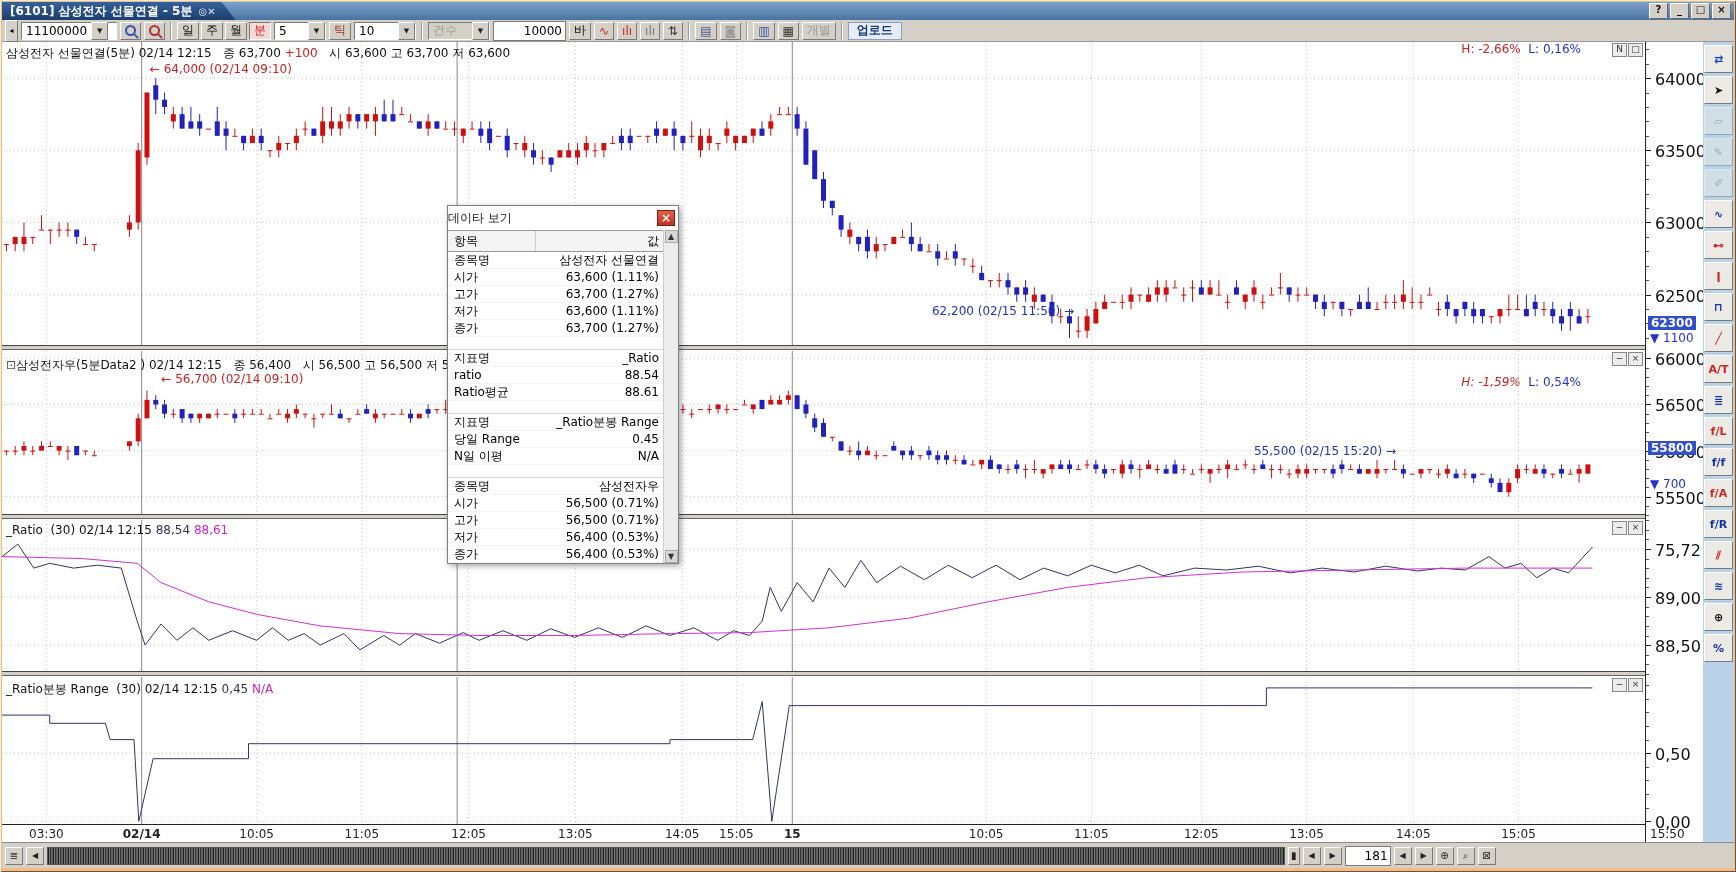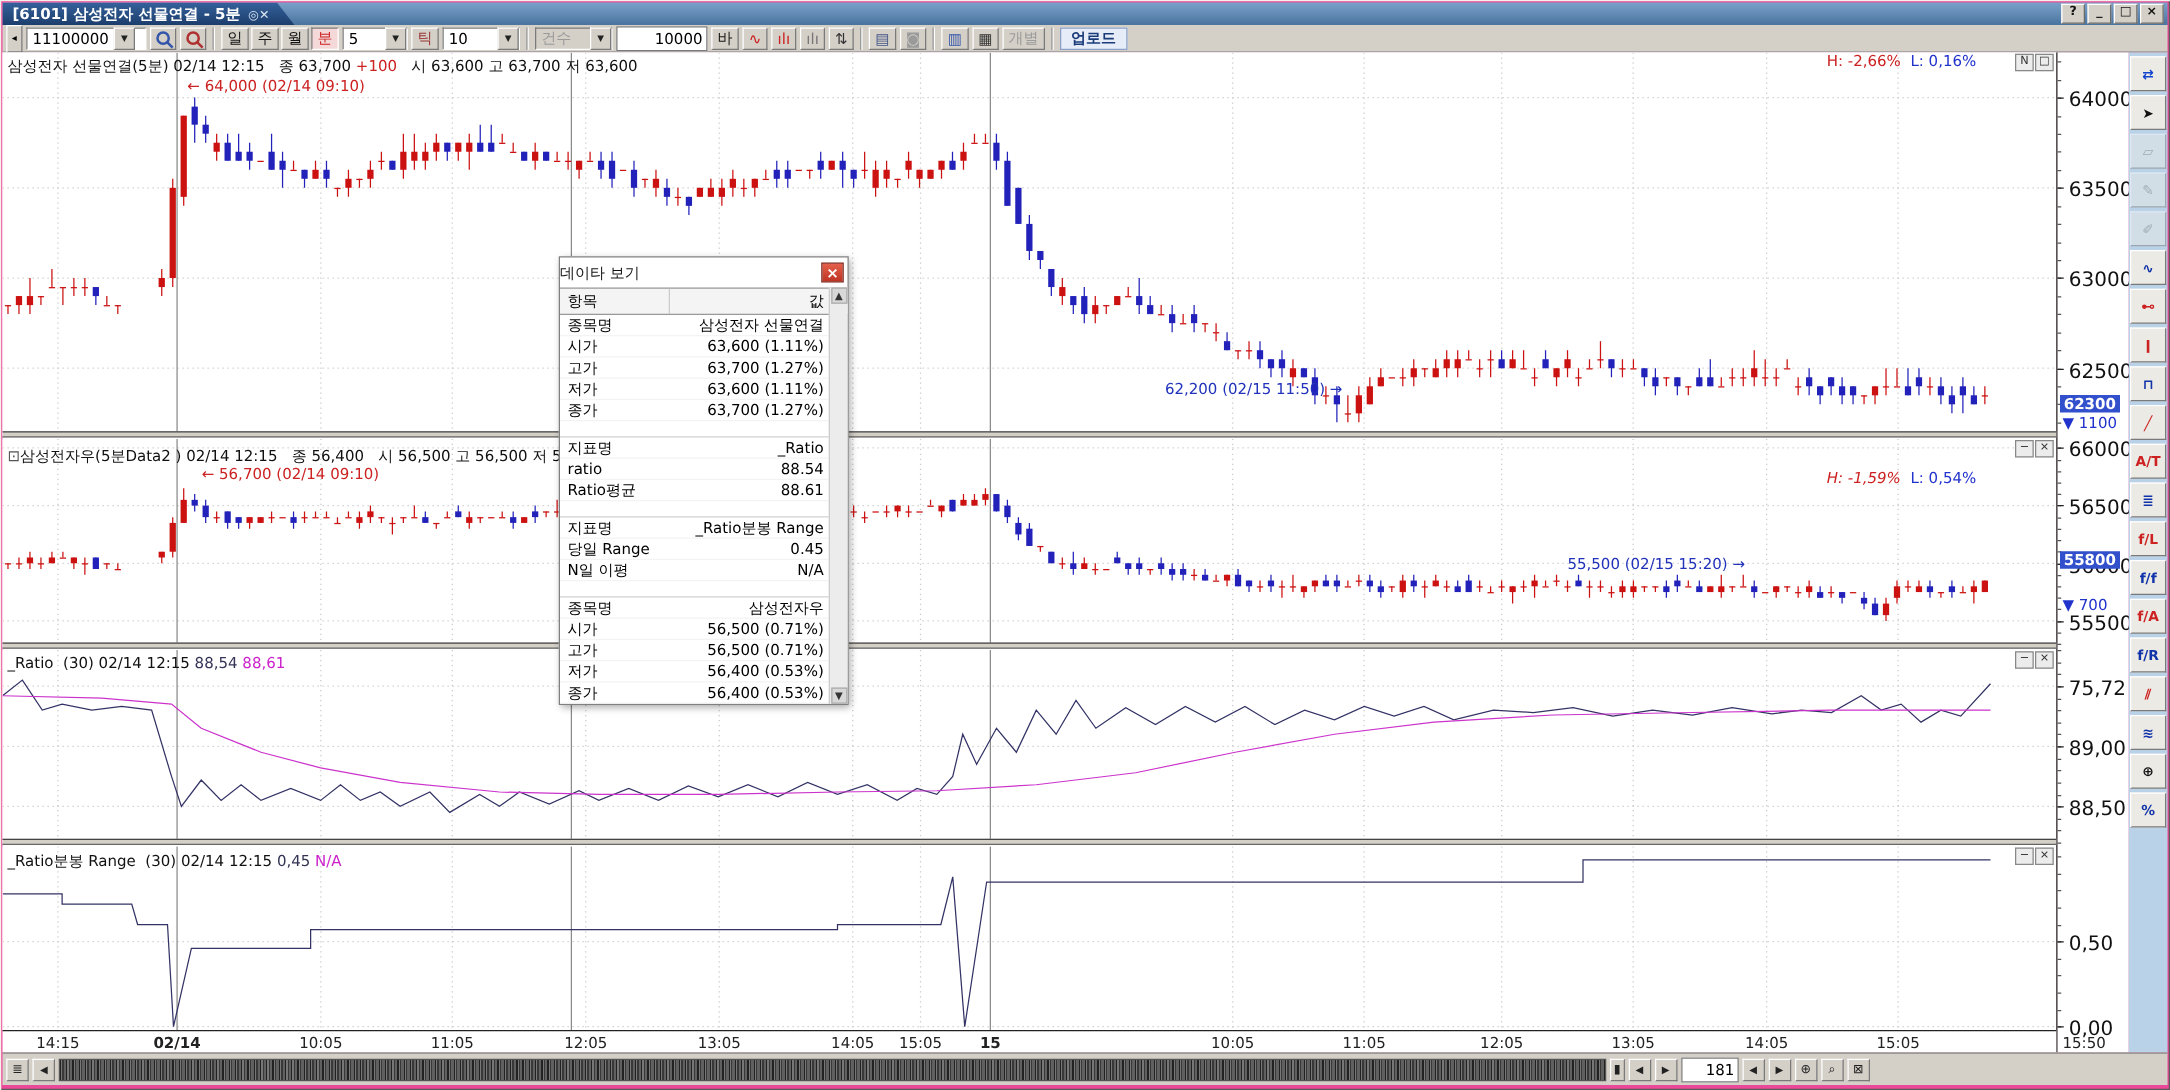--- a/index.html
+++ b/index.html
@@ -1,16 +1,16 @@
 <!DOCTYPE html>
 <html><head>
 <meta charset="utf-8">
 <style>
   html,body{margin:0;padding:0;background:#808080;font-family:"DejaVu Sans",sans-serif;}
-  #app{position:relative;width:1736px;height:872px;background:#ec4899;overflow:hidden;font-size:12px;
+  #app{position:relative;width:1736px;height:872px;background:#fdba74;overflow:hidden;font-size:12px;
        box-shadow:inset 1px 1px 0 #f4f1ea, inset -1px -1px 0 #5a5a5a;}
   
   #titlebar{position:absolute;left:2px;top:2px;width:1732px;height:18px;background:linear-gradient(180deg,#7ba1c9,#49749f);display:flex;align-items:center;}
   #title-tab{height:18px;background:linear-gradient(180deg,#35619b,#1c3e6d);color:#fff;display:flex;align-items:center;padding:0 20px 0 8px;clip-path:polygon(0 0,calc(100% - 14px) 0,100% 100%,0 100%);font-weight:bold;font-size:12px;gap:6px;white-space:pre;}
   .tab-ico{font-size:10px;font-weight:normal;color:#dce6f2;}
   #win-btns{margin-left:auto;display:flex;gap:2px;padding-right:3px;}
   .winbtn{width:17px;height:14px;background:#d4d0c8;border:1px solid;border-color:#fff #6a6a6a #6a6a6a #fff;font-size:10px;line-height:12px;text-align:center;font-weight:bold;color:#111;}
   
   #toolbar{position:absolute;left:2px;top:20px;width:1732px;height:22px;background:#d4d0c8;border-bottom:1px solid #999;display:flex;align-items:center;gap:3px;padding:1px 3px;box-sizing:border-box;}
   .tbtn{height:18px;min-width:20px;padding:0 4px;background:#d4d0c8;border:1px solid;border-color:#fff #7a7a7a #7a7a7a #fff;display:flex;align-items:center;justify-content:center;font-size:12px;color:#111;box-sizing:border-box;white-space:nowrap;}
@@ -1074,21 +1074,21 @@
       <div class="atick minor" style="top: 684px;"></div>
       <div class="atick minor" style="top: 670.389px;"></div>
       <div class="atick minor" style="top: 656.778px;"></div>
       <div class="atick minor" style="top: 643.167px;"></div>
       <div class="atick" style="top: 711.222px;"></div>
       <div class="alabel" style="top: 703.222px;">0,50</div>
       <div class="atick" style="top: 779.278px;"></div>
       <div class="alabel" style="top: 771.278px;">0,00</div>
     </div>
   <div id="time-axis">
-      <div class="tlabel" style="left: 20.361px;">14:15</div>
+      <div class="tlabel" style="left: 20.361px;">03:30</div>
       <div class="tlabel bold" style="left: 115.655px;">02/14</div>
       <div class="tlabel" style="left: 230.665px;">10:05</div>
       <div class="tlabel" style="left: 335.817px;">11:05</div>
       <div class="tlabel" style="left: 442.612px;">12:05</div>
       <div class="tlabel" style="left: 549.407px;">13:05</div>
       <div class="tlabel" style="left: 656.202px;">14:05</div>
       <div class="tlabel" style="left: 710.421px;">15:05</div>
       <div class="tlabel bold" style="left: 766.283px;">15</div>
       <div class="tlabel" style="left: 960.157px;">10:05</div>
       <div class="tlabel" style="left: 1065.31px;">11:05</div>

